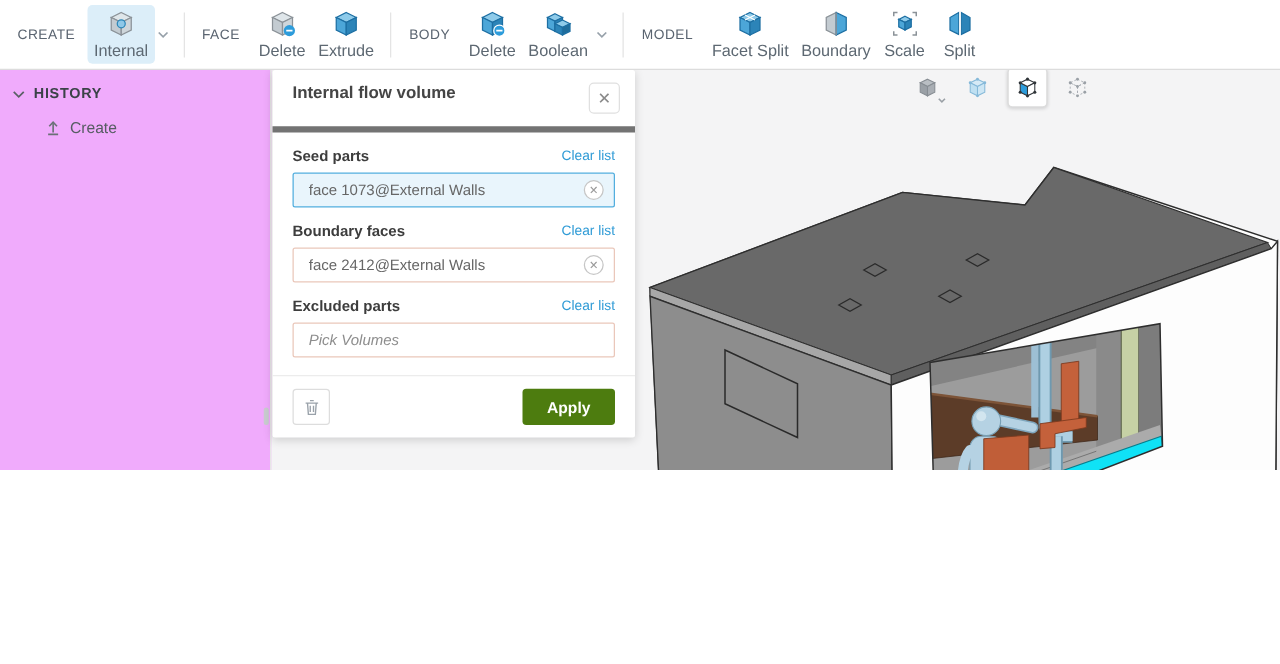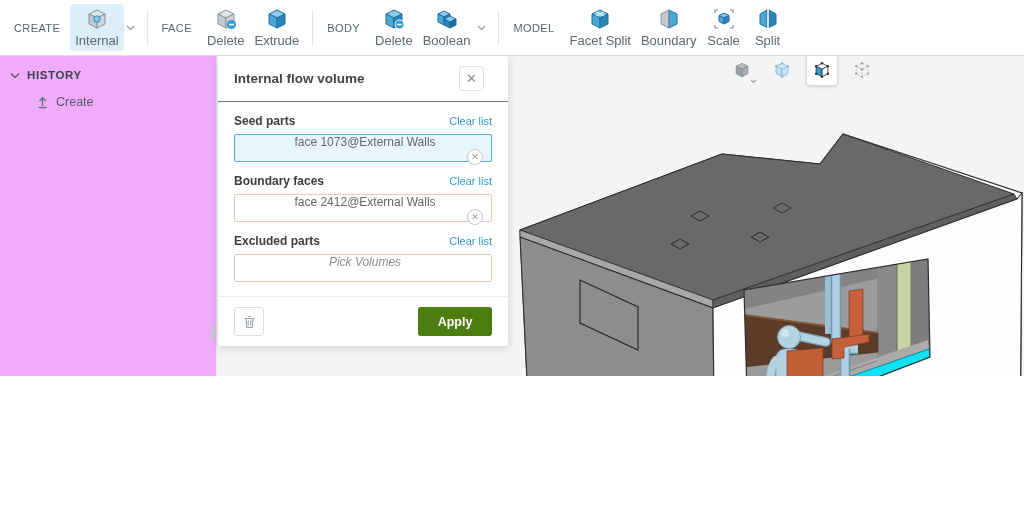--- a/index.html
+++ b/index.html
@@ -35,32 +35,32 @@
   
   .sel-toolbar { position:absolute; left:726px; top:54px; display:flex; align-items:center; gap:8px; z-index:10; }
   .sel-btn { width:32px; height:32px; display:flex; align-items:center; justify-content:center;
              border-radius:4px; cursor:pointer; position:relative; }
   .sel-btn.selected { background:#fff; border:1px solid #dcdcdc; box-shadow:0 1px 3px rgba(0,0,0,.14); }
   .sel-caret { position:absolute; right:1px; bottom:-2px; color:#9aa0a6; }
 
   
   .dialog { position:absolute; left:218px; top:56px; width:290px; background:#fff; z-index:25;
             box-shadow:0 2px 8px rgba(0,0,0,.16); border-radius:2px; }
-  .dlg-head { display:flex; align-items:center; justify-content:space-between; padding:10px 24px 10px 16px;
-              border-bottom:1px solid #737373; }
+  .dlg-head { display:flex; align-items:flex-start; justify-content:space-between; padding:10px 12px 10px 16px;
+              border-bottom:5px solid #737373; }
   .dlg-title { font-size:13.5px; font-weight:bold; color:#454545; }
   .dlg-close { width:25px; height:25px; border:1px solid #e0e0e0; border-radius:4px; background:#fff;
                color:#8a8a8a; font-size:13px; line-height:23px; text-align:center; cursor:pointer; }
   .dlg-body { padding:12px 16px 12px 16px; }
   .fld { margin-bottom:12px; }
   .fld-row { display:flex; align-items:center; justify-content:space-between; margin-bottom:6px; }
   .fld-label { font-size:12px; font-weight:bold; color:#3d3d3d; }
   .clear-link { font-size:11px; color:#2f9bd6; cursor:pointer; }
   .fld-input { height:28px; border-radius:2px; display:flex; align-items:center; padding:0 8px 0 12px;
-               font-size:12px; color:#666; background:#fff;flex-direction:column; }
+               font-size:12px; color:#666; background:#fff; }
   .fld-input.seed { background:#e9f5fc; border:1.5px solid #53aede; }
   .fld-input.soft { border:1px solid #eac7ba; }
   .chip-x { margin-left:auto; width:16px; height:16px; border:1px solid #c6c6c6; border-radius:50%;
             color:#9a9a9a; font-size:9px; line-height:14px; text-align:center; cursor:pointer; background:#fff; flex:0 0 16px;}
   .placeholder { font-style:italic; color:#8d8d8d; }
   .dlg-foot { border-top:1px solid #ececec; padding:10px 16px; display:flex; align-items:center; justify-content:space-between; }
   .trash-btn { width:30px; height:29px; border:1px solid #ddd; border-radius:3px; background:#fff;
                display:flex; align-items:center; justify-content:center; cursor:pointer; }
   .apply-btn { width:74px; height:29px; background:#4d7c0f; color:#fff; font-size:12.5px; font-weight:bold;
                border:none; border-radius:3px; cursor:pointer; }

